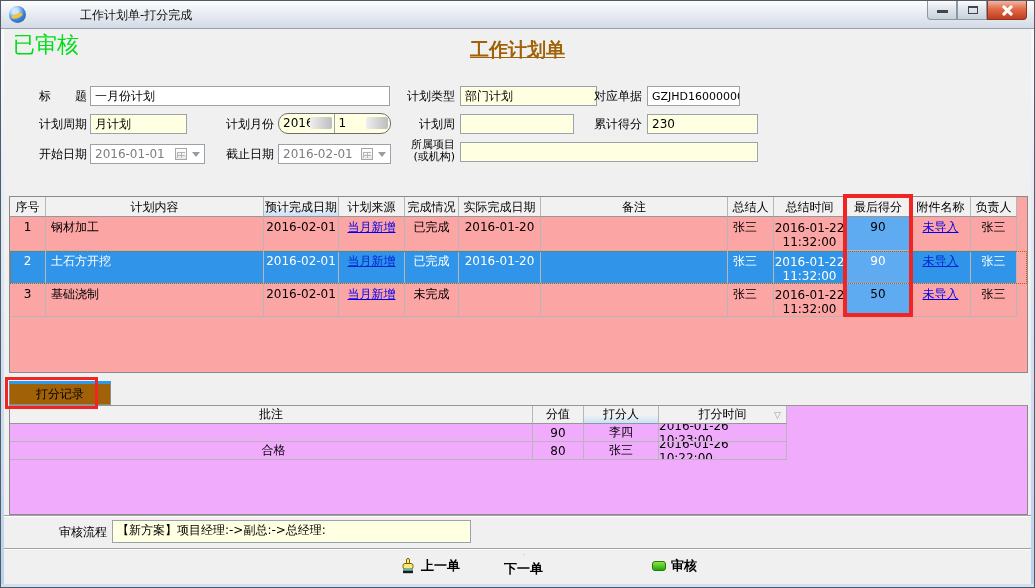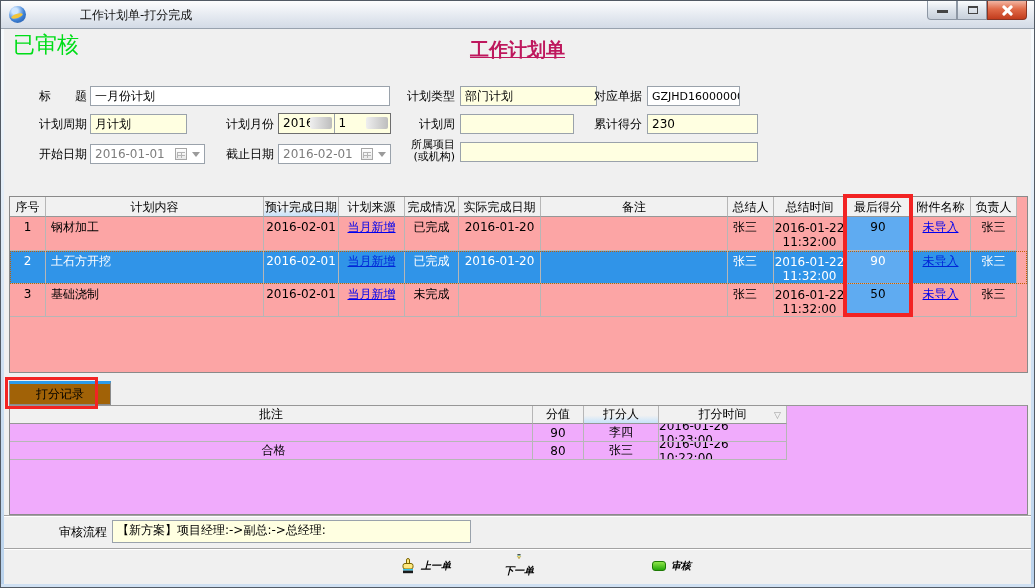--- a/index.html
+++ b/index.html
@@ -32,21 +32,21 @@
 
   
   .frame-l,.frame-r { position:absolute; top:28px; bottom:0; width:3px;
           background:linear-gradient(#f6fafd,#cfe0f2 60%,#b9d2ec); z-index:9; }
   .frame-l{left:0;} .frame-r{right:0;}
   .frame-b { position:absolute; bottom:0; left:0; width:100%; height:3px; background:#cfe0f2; z-index:9; }
 
   
   .status-badge { position:absolute; left:12px; top:29px; font-size:22px; color:#00dd18; }
   .form-title { position:absolute; left:0; top:36px; width:100%; text-align:center;
-                font-size:19px; font-weight:bold; color:#be185d; text-decoration:underline; }
+                font-size:19px; font-weight:bold; color:#a16207; text-decoration:underline; }
 
   
   .lbl { position:absolute; height:16px; line-height:16px; text-align:right; }
   .fld { position:absolute; height:20px; border:1px solid #9aa2ab; background:#fff;
          padding:2px 4px; line-height:15px; overflow:hidden; white-space:nowrap; }
   .yellow { background:#ffffe1; }
   .gray-text { color:#7d7d7d; }
   .dt-icon { position:absolute; right:17px; top:3px; width:12px; height:12px; border:1px solid #a7a7a7;
              background:linear-gradient(#fff,#e8e8e8);}
   .dt-icon::after { content:""; position:absolute; left:1px; top:3px; width:8px; height:6px;
@@ -97,21 +97,21 @@
   
   .red-rect { position:absolute; border:4px solid #f22323; pointer-events:none; z-index:8; }
   .red-score { left:842px; top:193px; width:70px; height:123px; }
   .red-tab { left:4px; top:376px; width:93px; height:32px; border-width:3px; }
 
   
   .hr { position:absolute; left:0; width:100%; height:2px;
         border-top:1px solid #a3a3a3; border-bottom:1px solid #fff; }
   .audit-row-input { position:absolute; left:111px; top:519px; width:359px; height:23px; }
   .btn { position:absolute; top:553px; height:24px; display:flex; align-items:center; gap:5px;
-         cursor:pointer; background:transparent; border:none; font-weight:bold; font-size:10px;font-style:italic; }
+         cursor:pointer; background:transparent; border:none; font-weight:bold; font-size:13px; }
   .audit-icon { width:14px; height:10px; border:1px solid #1d7a04; border-radius:3px;
                 background:linear-gradient(#8ee54a,#25a80a); }
 </style>
 </head>
 <body>
 
 <div class="window">
 
   <div class="titlebar">
     <span class="app-icon"></span>
@@ -138,21 +138,21 @@
   <div class="lbl" style="left:30px;top:87px;width:56px;">标　　题</div>
   <div class="fld" style="left:89px;top:85px;width:300px;">一月份计划</div>
   <div class="lbl" style="left:398px;top:87px;width:56px;">计划类型</div>
   <div class="fld yellow" style="left:459px;top:85px;width:137px;">部门计划</div>
   <div class="lbl" style="left:585px;top:87px;width:56px;">对应单据</div>
   <div class="fld" style="left:646px;top:85px;width:93px;font-size:11px;">GZJHD160000001</div>
 
   <div class="lbl" style="left:30px;top:115px;width:56px;">计划周期</div>
   <div class="fld yellow" style="left:89px;top:113px;width:97px;">月计划</div>
   <div class="lbl" style="left:217px;top:115px;width:56px;">计划月份</div>
-  <div class="spin-wrap" style="left:277px;top:112px;width:113px;height:21px;">
+  <div class="spin-wrap" style="left:277px;top:112px;width:113px;height:21px;border-radius:10px;">
     <div class="spin-cell">2016</div>
     <div class="spin-cell">1</div>
   </div>
   <div class="lbl" style="left:398px;top:115px;width:56px;">计划周</div>
   <div class="fld yellow" style="left:459px;top:113px;width:114px;"></div>
   <div class="lbl" style="left:585px;top:115px;width:56px;">累计得分</div>
   <div class="fld yellow" style="left:646px;top:113px;width:111px;">230</div>
 
   <div class="lbl" style="left:30px;top:145px;width:56px;">开始日期</div>
   <div class="fld gray-text" style="left:89px;top:143px;width:115px;">

